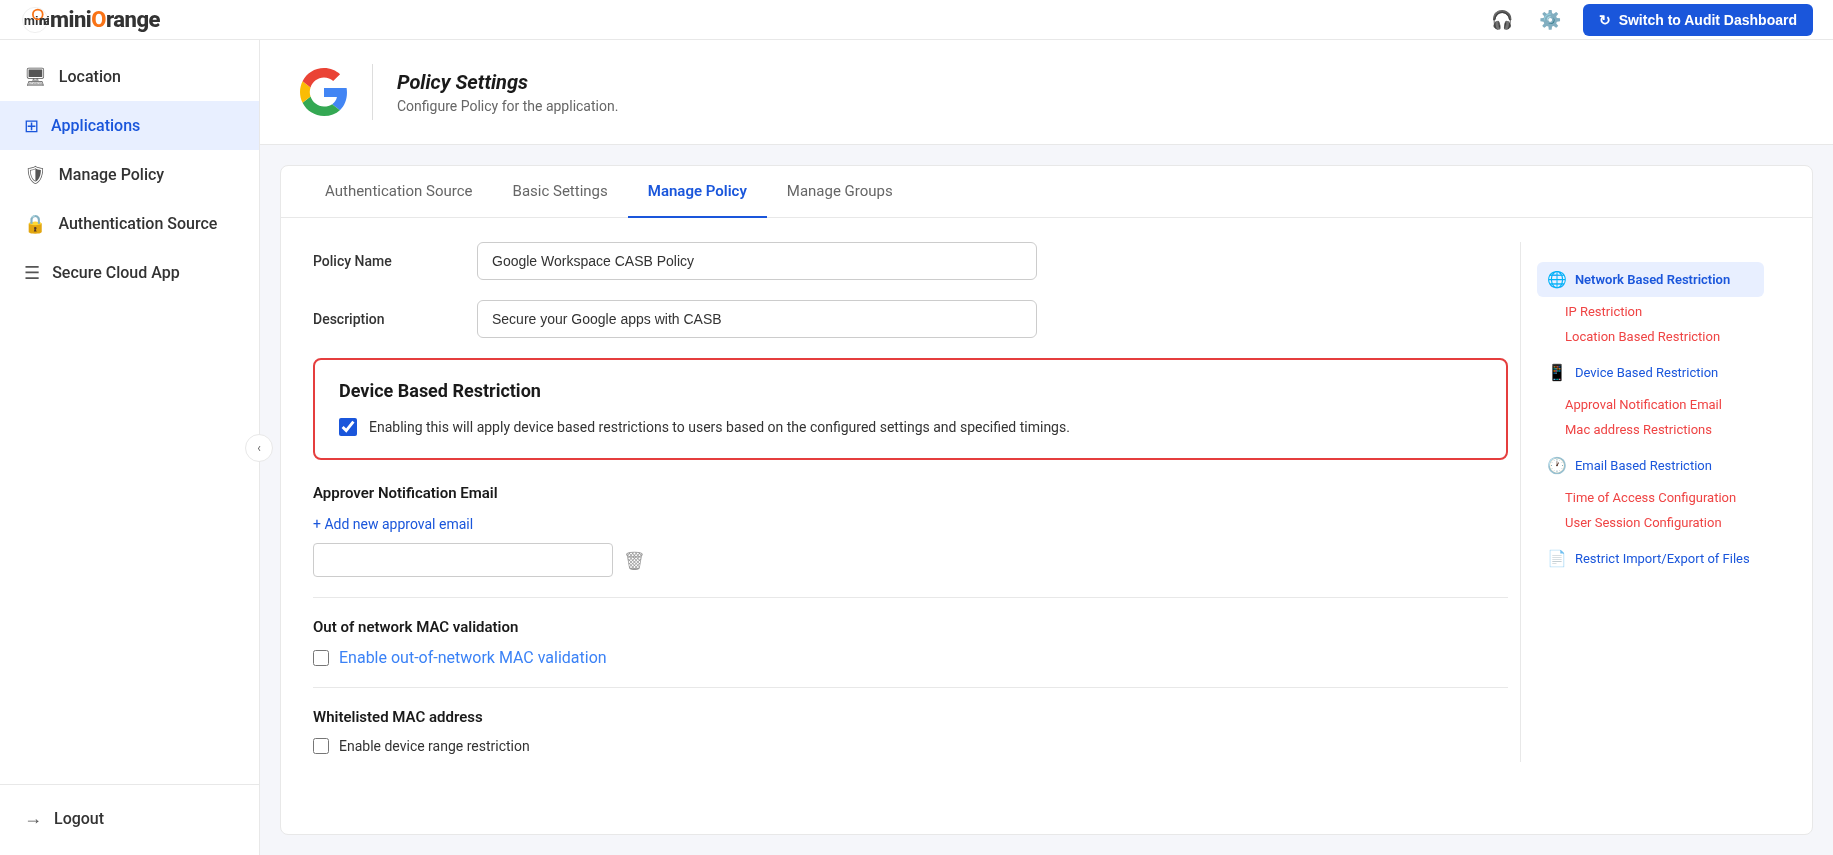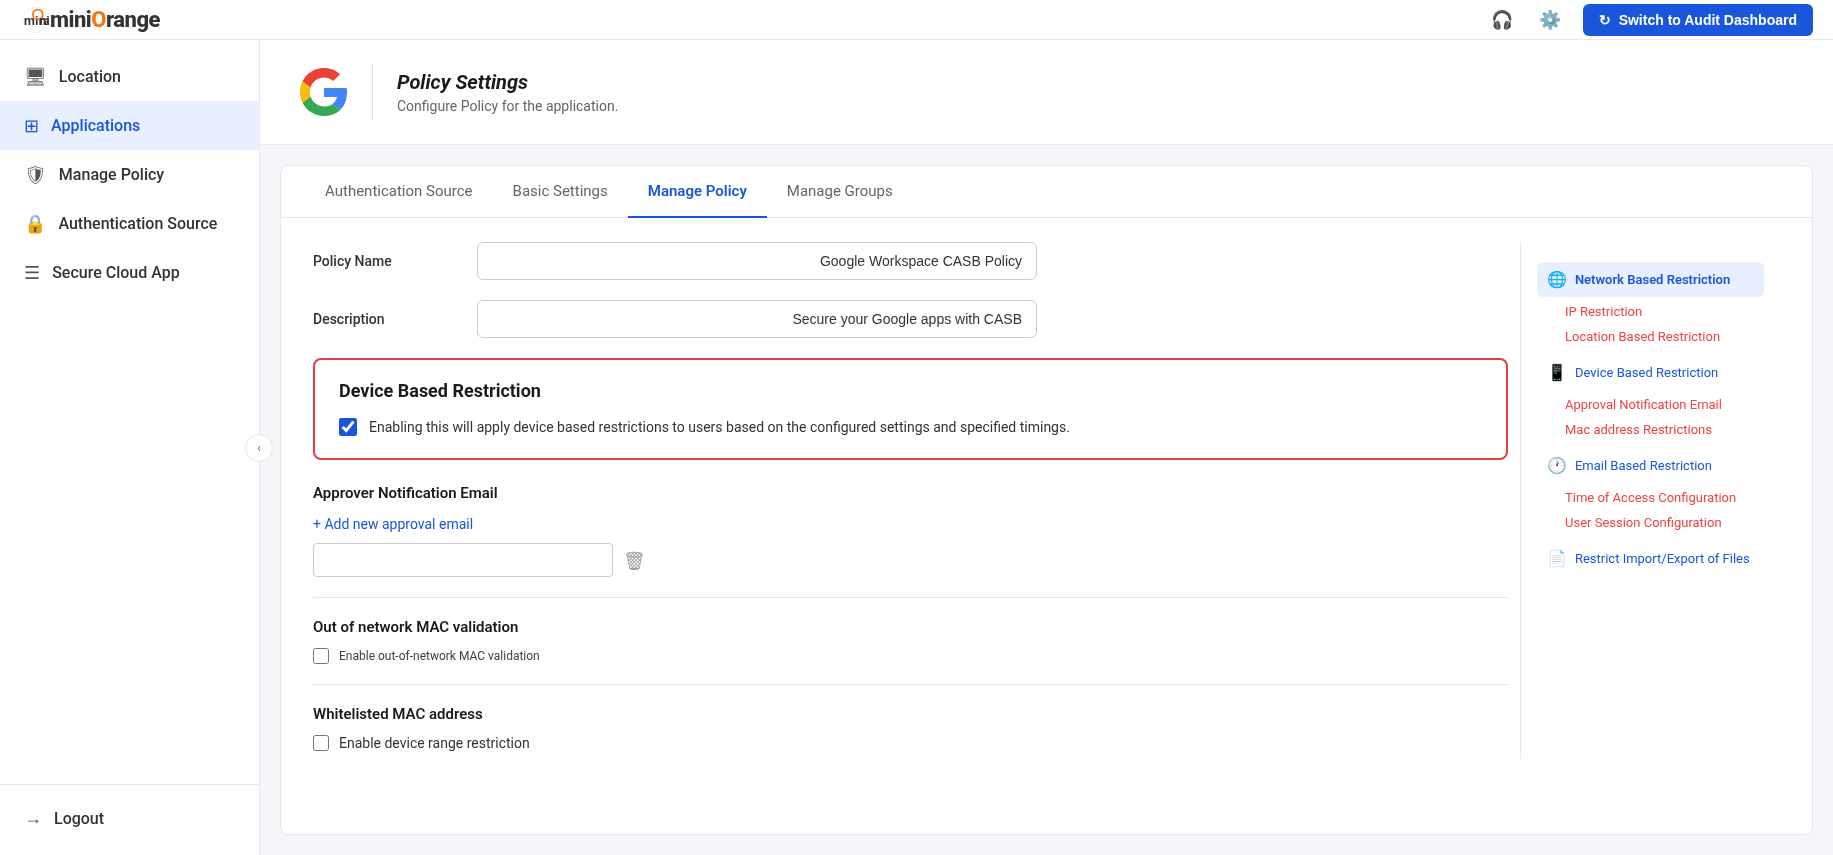--- a/index.html
+++ b/index.html
@@ -206,21 +206,20 @@
     }
     .form-input {
       flex: 1;
       border: 1px solid #ccc;
       border-radius: 6px;
       padding: 10px 14px;
       font-size: 14px;
       color: #333;
       outline: none;
       max-width: 560px;
-      text-align: right;
     }
 
     
     .restriction-box {
       border: 2px solid #e53e3e;
       border-radius: 8px;
       padding: 20px 24px;
       margin-bottom: 24px;
     }
     .restriction-title {
@@ -458,21 +457,21 @@
               <span class="delete-icon-btn">🗑</span>
             </div>
           </div>
 
           <hr class="section-divider">
 
           <div class="checkbox-section">
             <div class="section-title">Out of network MAC validation</div>
             <div class="checkbox-row-plain">
               <input type="checkbox" class="checkbox-plain" style="">
-              <label style="font-size:12px;color:#404040;">Enable out-of-network MAC validation</label>
+              <label style="font-size:16px;color:#3b82f6;">Enable out-of-network MAC validation</label>
             </div>
           </div>
 
           <hr class="section-divider">
 
           <div class="checkbox-section">
             <div class="section-title">Whitelisted MAC address</div>
             <div class="checkbox-row-plain">
               <input type="checkbox" class="checkbox-plain" style="">
               <label style="font-size:14px;color:#333;">Enable device range restriction</label>

